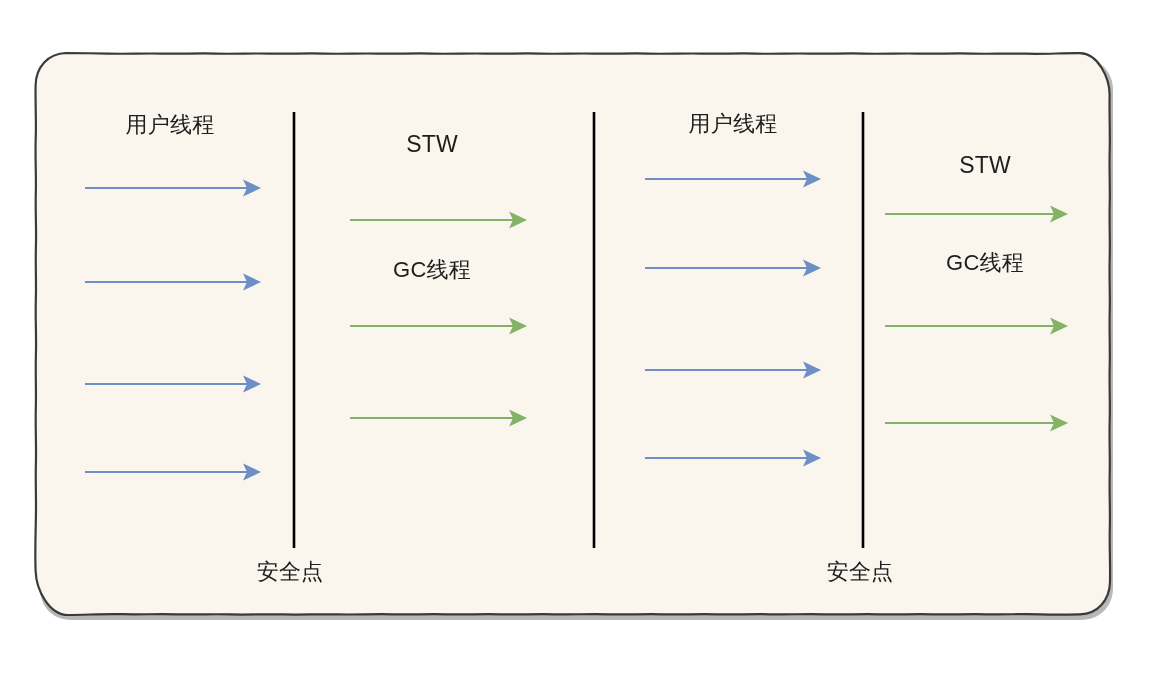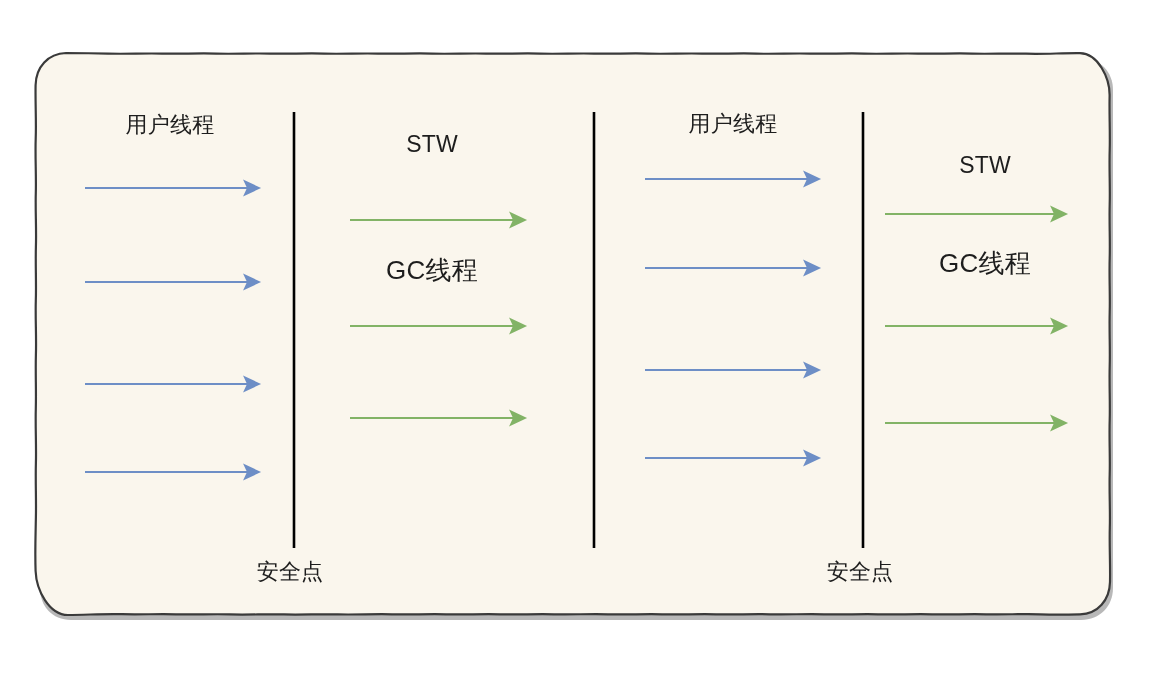--- a/index.html
+++ b/index.html
@@ -31,21 +31,21 @@
   .lbl {
     position: absolute;
     white-space: nowrap;
     color: #1d1d1d;
     font-family: "Liberation Sans", "DejaVu Sans", sans-serif;
     transform: translate(-50%, -50%);
     letter-spacing: 0.2px;
   }
   .lbl-cjk { font-size: 22px; }
   .lbl-latin { font-size: 23px; }
-  .lbl-mixed { font-size: 26px; }
+  .lbl-mixed { font-size: 22px; }
 </style>
 </head>
 <body>
 
 <div id="stage">
   <svg id="diagram-svg" viewBox="0 0 1152 676" xmlns="http://www.w3.org/2000/svg">
     <defs>
       <marker id="arrow-blue" markerWidth="9" markerHeight="9" refX="7.2" refY="4.5" orient="auto" markerUnits="strokeWidth">
         <path d="M0.4,0.6 L8.6,4.5 L0.4,8.4 L2.2,4.5 Z" fill="#6d8ec6"></path>
       </marker>

